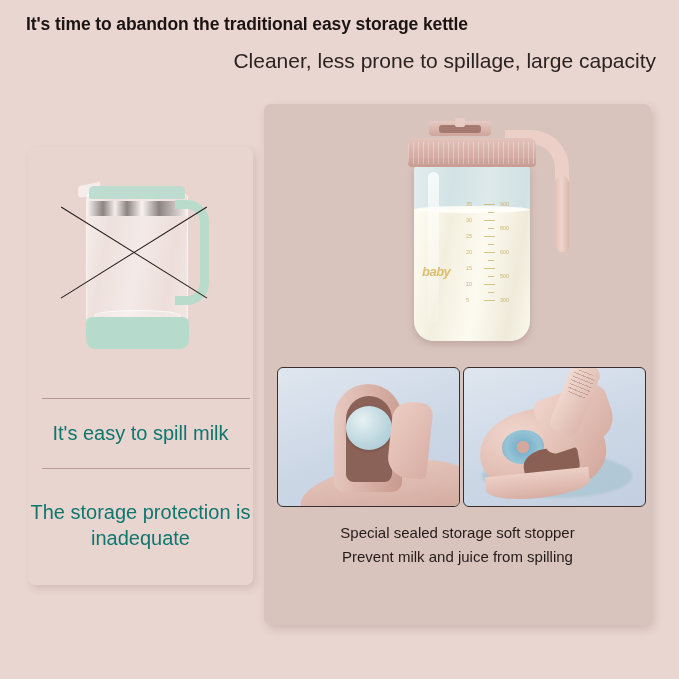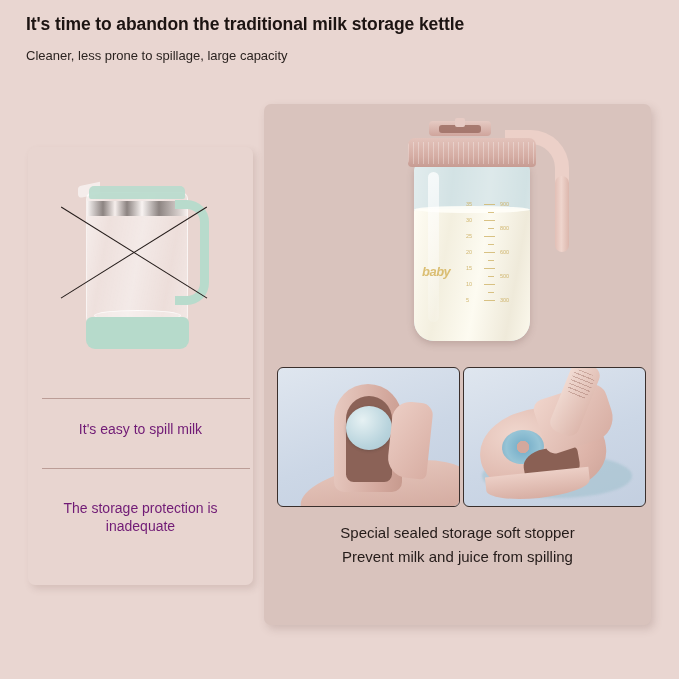--- a/index.html
+++ b/index.html
@@ -26,25 +26,26 @@
   .headline {
     font-size: 17.5px;
     font-weight: bold;
     color: #1c1412;
     letter-spacing: -0.1px;
     line-height: 1.2;
     white-space: nowrap;
   }
   .subhead {
     margin-top: 13px;
-    font-size: 13px;
+    font-size: 21px;
     font-weight: normal;
     color: #2b2320;
     line-height: 1.2;
     white-space: nowrap;
+    text-align: right;
   }
 
   
   .panel-left {
     position: absolute;
     left: 28px;
     top: 147px;
     width: 225px;
     height: 438px;
     background: #e8d5d0;
@@ -188,22 +189,22 @@
     background: #bb9d97;
   }
   .divider-1 { top: 251px; }
   .divider-2 { top: 321px; }
 
   .left-caption {
     position: absolute;
     left: 0;
     width: 225px;
     text-align: center;
-    font-size: 14px;
-    color: #701a75;
+    font-size: 20px;
+    color: #0f766e;
     line-height: 1.32;
   }
   .caption-1 { top: 273px; }
   .caption-2 { top: 352px; }
 
   
   .hero {
     position: absolute;
     left: 0;
     top: 0;
@@ -548,21 +549,21 @@
     color: #241b19;
     line-height: 1.34;
   }
   .rcap-1 { top: 419px; }
   .rcap-2 { top: 443px; }
 </style>
 </head>
 <body>
 
 <div class="header">
-  <div class="headline">It's time to abandon the traditional milk storage kettle</div>
+  <div class="headline">It's time to abandon the traditional easy storage kettle</div>
   <div class="subhead">Cleaner, less prone to spillage, large capacity</div>
 </div>
 
 <div class="panel-left">
 
   <div class="kettle-stage">
     <div class="kettle">
       <div class="kettle-spout"></div>
       <div class="kettle-body"></div>
       <div class="kettle-lid"></div>

